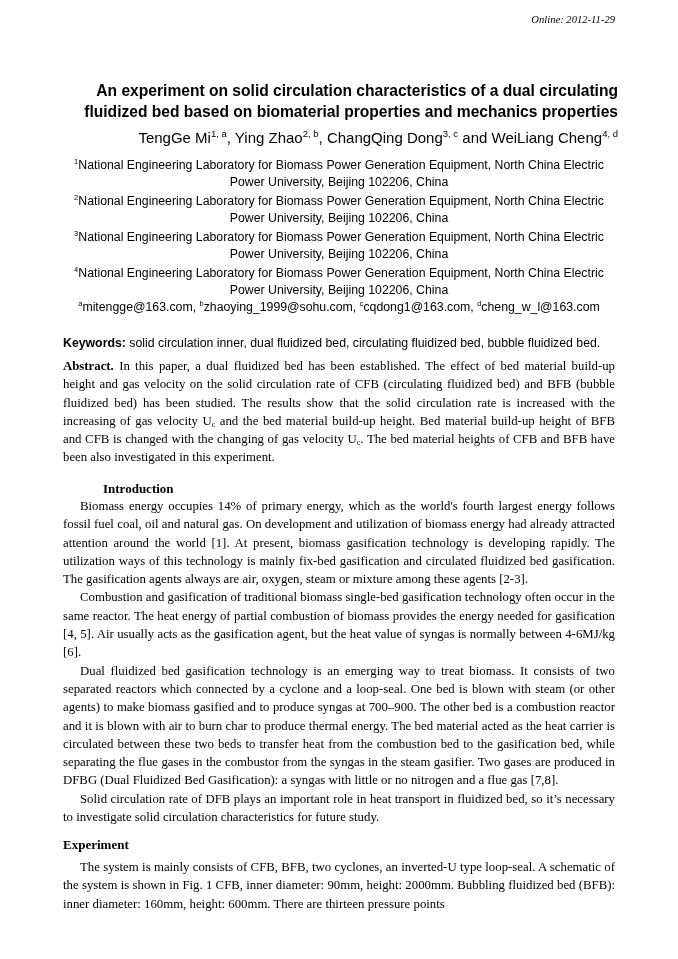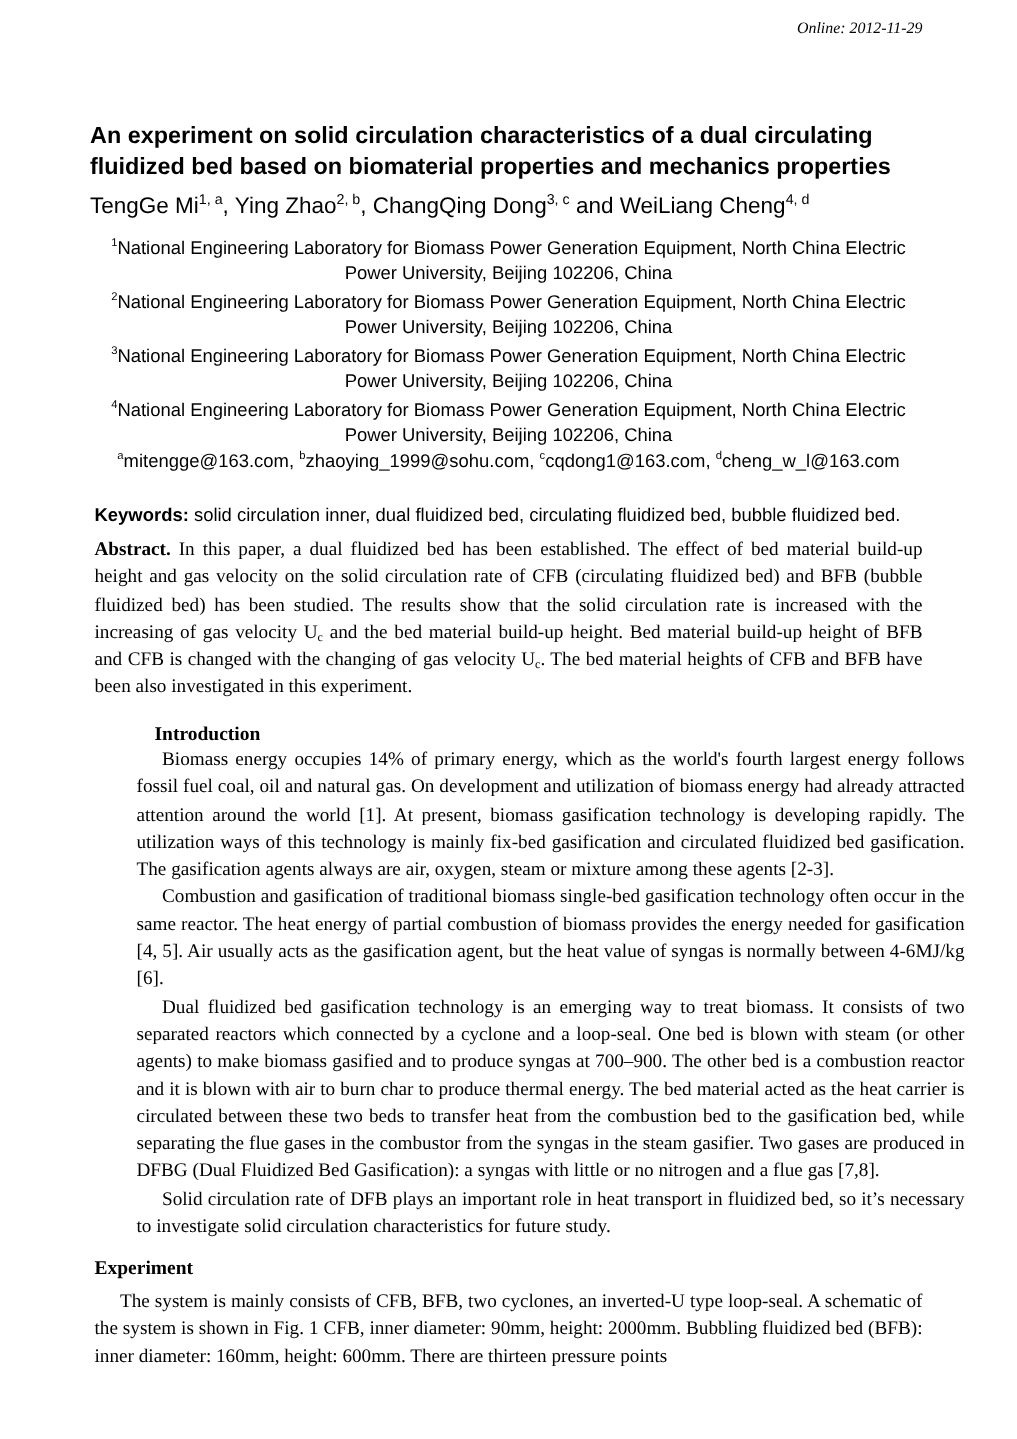--- a/index.html
+++ b/index.html
@@ -1,37 +1,37 @@
 <!DOCTYPE html>
 <html><head>
   <meta charset="utf-8">
   <style>
     html, body { margin: 0; padding: 0; background: #ffffff; }
     body { width: 678px; height: 959px; position: relative; overflow: hidden; color: #000; }
     .page { position: absolute; left: 0; top: 0; width: 678px; height: 959px; }
     .header-left { position: absolute; left: 63px; top: 14px; font-family: "Liberation Serif", serif; font-style: italic; font-size: 10.6px; line-height: 11.6px; }
     .header-left div { white-space: nowrap; }
     .header-right { position: absolute; right: 63px; top: 14px; font-family: "Liberation Serif", serif; font-style: italic; font-size: 10.6px; line-height: 11.6px; }
-    .title { position: absolute; left: 60px; width: 558px; top: 80px; text-align: left; font-family: "Liberation Sans", sans-serif; font-weight: bold; font-size: 15.6px; line-height: 21px; }
-    .authors { position: absolute; left: 60px; width: 558px; top: 128px; text-align: left; font-family: "Liberation Sans", sans-serif; font-size: 15px; line-height: 20px; }
+    .title { position: absolute; left: 60px; width: 558px; top: 80px; text-align: right; font-family: "Liberation Sans", sans-serif; font-weight: bold; font-size: 15.6px; line-height: 21px; }
+    .authors { position: absolute; left: 60px; width: 558px; top: 128px; text-align: right; font-family: "Liberation Sans", sans-serif; font-size: 15px; line-height: 20px; }
     .authors sup { font-size: 9.5px; vertical-align: 6px; line-height: 0; }
     .affils { position: absolute; left: 60px; width: 558px; top: 157px; font-family: "Liberation Sans", sans-serif; font-size: 12.3px; line-height: 17.2px; text-align: center; }
     .affil { margin-bottom: 1.6px; }
     .affils sup { font-size: 7.5px; vertical-align: 5px; line-height: 0; }
     .emails { position: absolute; left: 60px; width: 558px; top: 299px; text-align: center; font-family: "Liberation Sans", sans-serif; font-size: 12.3px; line-height: 17px; }
     .emails sup { font-size: 7.5px; vertical-align: 5px; line-height: 0; }
     .keywords { position: absolute; left: 63px; width: 552px; top: 335px; font-family: "Liberation Sans", sans-serif; font-size: 12.3px; line-height: 16px; white-space: nowrap; }
     .keywords b { font-weight: bold; }
     .body-text { font-family: "Liberation Serif", serif; font-size: 12.8px; line-height: 18.3px; text-align: justify; }
     .abstract { position: absolute; left: 63px; width: 552px; top: 357px; }
     .abstract b { font-weight: bold; }
     .abstract sub { font-size: 8px; vertical-align: -2px; line-height: 0; }
     .section-heading { position: absolute; left: 63px; font-family: "Liberation Serif", serif; font-weight: bold; font-size: 13px; line-height: 16px; }
     .intro-h { top: 481px; margin-left: 40px; }
-    .intro { position: absolute; left: 63px; width: 552px; top: 497px; margin-left: 28px; }
+    .intro { position: absolute; left: 63px; width: 552px; top: 497px; }
     .intro p, .exp p { margin: 0; text-indent: 17px; }
     .exp-h { top: 837px; text-align: right; }
     .exp { position: absolute; left: 63px; width: 552px; top: 858px; }
   </style>
 </head>
 <body>
 
 <div class="page">
 
   <div class="header-right">Online: 2012-11-29</div>

